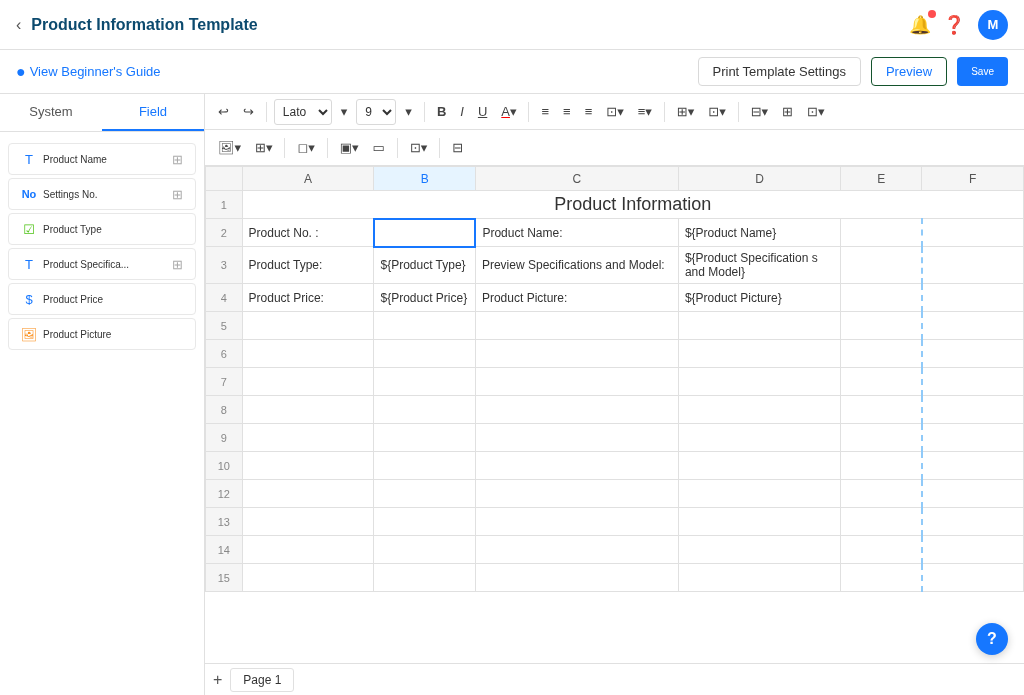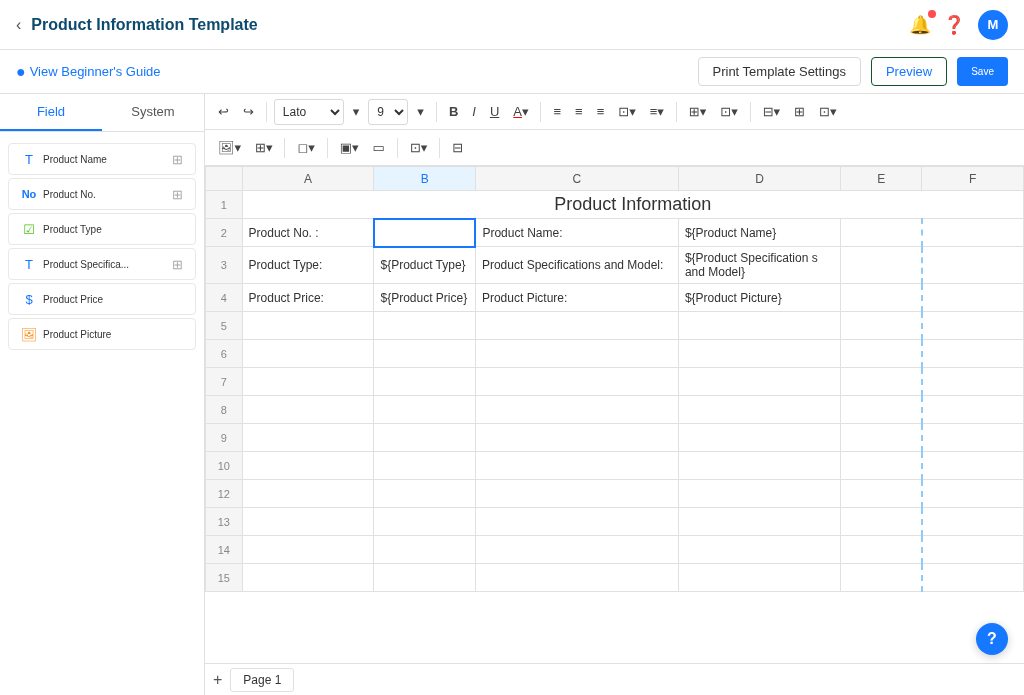--- a/index.html
+++ b/index.html
@@ -113,39 +113,39 @@
     <button class="btn-settings">Print Template Settings</button>
     <button class="btn-preview">Preview</button>
     <button class="btn-save">Save</button>
   </div>
 </div>
 
 <div class="main">
 
   <div class="sidebar">
     <div class="sidebar-tabs">
+      <div class="sidebar-tab">System</div>
       <div class="sidebar-tab active">Field</div>
-      <div class="sidebar-tab">System</div>
     </div>
     <div class="sidebar-items">
 
       <div class="sidebar-item">
         <div class="sidebar-item-left">
           <span class="item-icon" style="color:#1677ff;font-size:13px;">T</span>
           <span class="item-label">Product Name</span>
         </div>
         <span class="item-action">
           <span style="font-size:13px;color:#aaa;">⊞</span>
         </span>
       </div>
 
       <div class="sidebar-item">
         <div class="sidebar-item-left">
           <span class="item-icon" style="color:#1677ff;font-size:11px;font-weight:700;">No</span>
-          <span class="item-label">Product No.</span>
+          <span class="item-label">Settings No.</span>
         </div>
         <span class="item-action">
           <span style="font-size:13px;color:#aaa;">⊞</span>
         </span>
       </div>
 
       <div class="sidebar-item">
         <div class="sidebar-item-left">
           <span class="item-icon" style="color:#52c41a;font-size:13px;">☑</span>
           <span class="item-label">Product Type</span>
@@ -181,21 +181,21 @@
 
     </div>
   </div>
 
   <div class="editor-area">
 
     <div class="toolbar-row1">
       <button class="tb-btn" title="Undo">↩</button>
       <button class="tb-btn" title="Redo">↪</button>
       <div class="tb-divider"></div>
-      <select class="tb-select" style="width:70px;">
+      <select class="tb-select" style="width:58px;">
         <option>Lato</option>
       </select>
       <button class="tb-btn">▾</button>
       <select class="tb-select" style="width:40px;">
         <option>9</option>
       </select>
       <button class="tb-btn">▾</button>
       <div class="tb-divider"></div>
       <button class="tb-btn" style="font-weight:700;">B</button>
       <button class="tb-btn" style="font-style:italic;">I</button>
@@ -257,21 +257,21 @@
             <td>Product Name:</td>
             <td>${Product Name}</td>
             <td class="dashed-col"></td>
             <td></td>
           </tr>
 
           <tr>
             <td class="row-header">3</td>
             <td>Product Type:</td>
             <td>${Product Type}</td>
-            <td>Product Specifications and Model:</td>
+            <td>Preview Specifications and Model:</td>
             <td style="white-space:normal;">${Product Specification s and Model}</td>
             <td class="dashed-col"></td>
             <td></td>
           </tr>
 
           <tr>
             <td class="row-header">4</td>
             <td>Product Price:</td>
             <td>${Product Price}</td>
             <td>Product Picture:</td>

